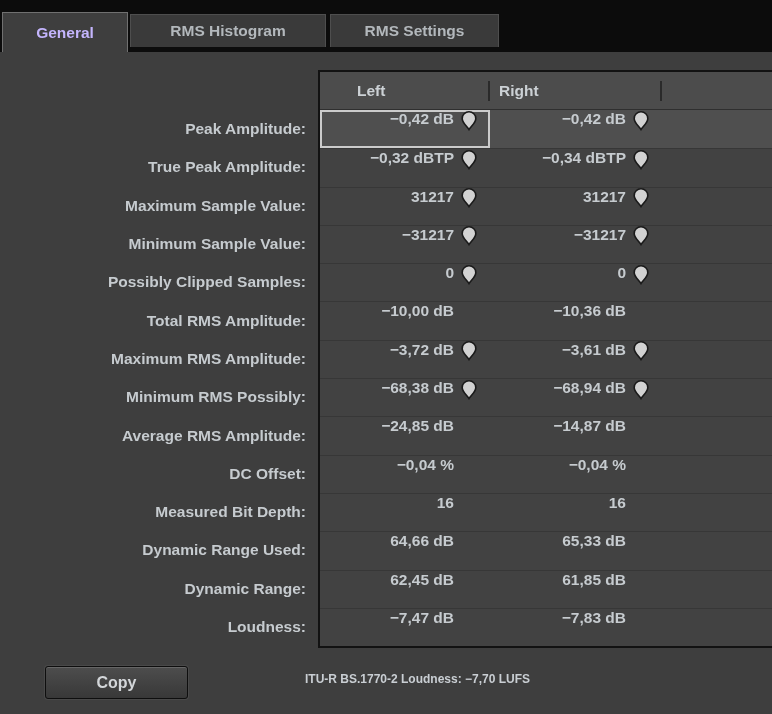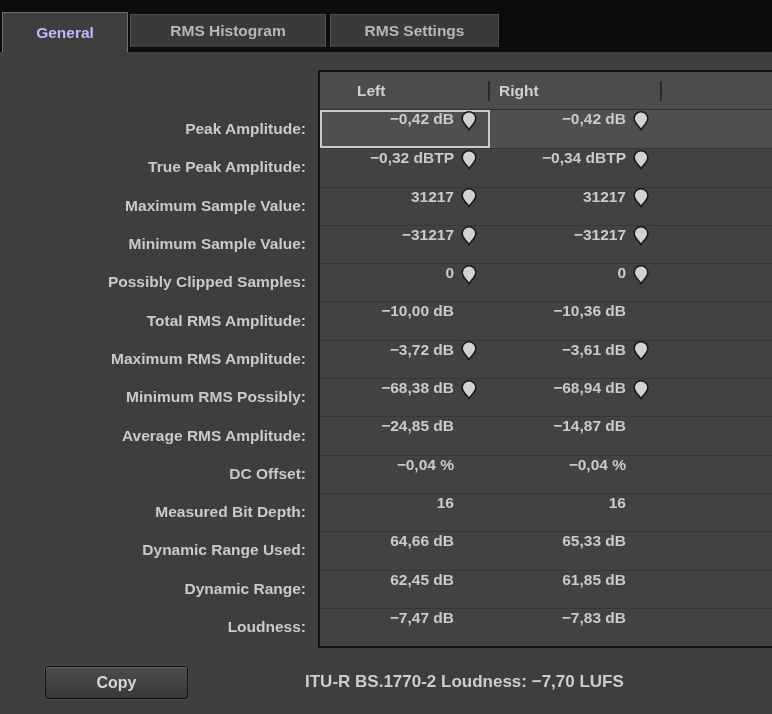--- a/index.html
+++ b/index.html
@@ -45,21 +45,21 @@
   .val { color:#c6cbcf; font-size:15.5px; white-space:nowrap; }
   .pinwrap { width:17px; height:21px; margin-left:6px; display:flex; align-items:center; justify-content:center; }
   .pinwrap[data-pin="false"] svg { visibility:hidden; }
 
   
   .copy-btn { position:absolute; left:45px; top:666px; width:143px; height:33px;
               background:linear-gradient(#4d4d4d,#383838); border:1px solid #0e0e0e; border-radius:3px;
               box-shadow: inset 0 1px 0 rgba(255,255,255,.14), 0 0 0 1px rgba(100,100,100,.30);
               color:#d3d6d9; font-size:16px; font-weight:700;
               font-family:"Liberation Sans","DejaVu Sans",sans-serif; cursor:default; }
-  .itu { position:absolute; left:305px; top:672px; color:#c9ced3; font-size:17px; white-space:nowrap; }
+  .itu { position:absolute; left:305px; top:672px; color:#c9ced3; font-size:12px; white-space:nowrap; }
 </style>
 </head>
 <body>
 
 <div class="app">
 
   <div class="tabbar">
     <div class="tab active tab-general">General</div>
     <div class="tab tab-histo">RMS Histogram</div>
     <div class="tab tab-settings">RMS Settings</div>

